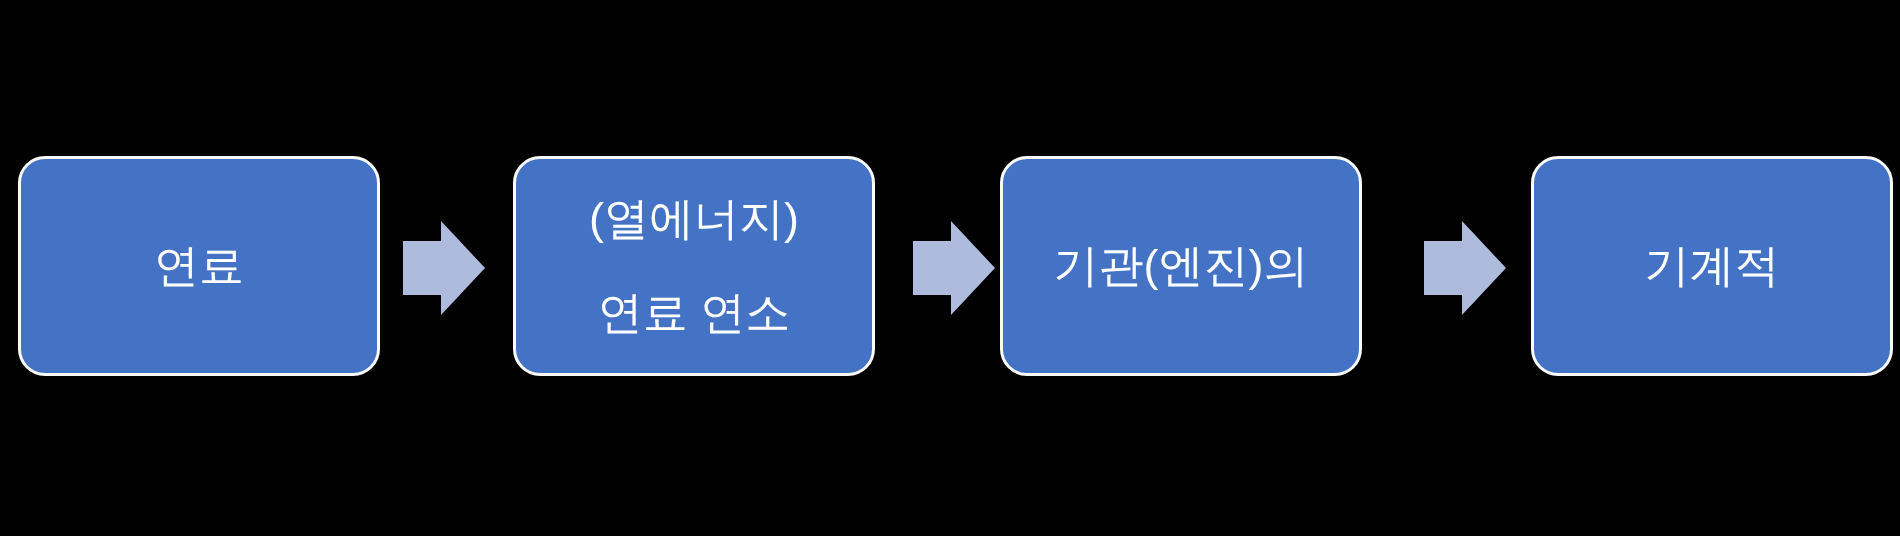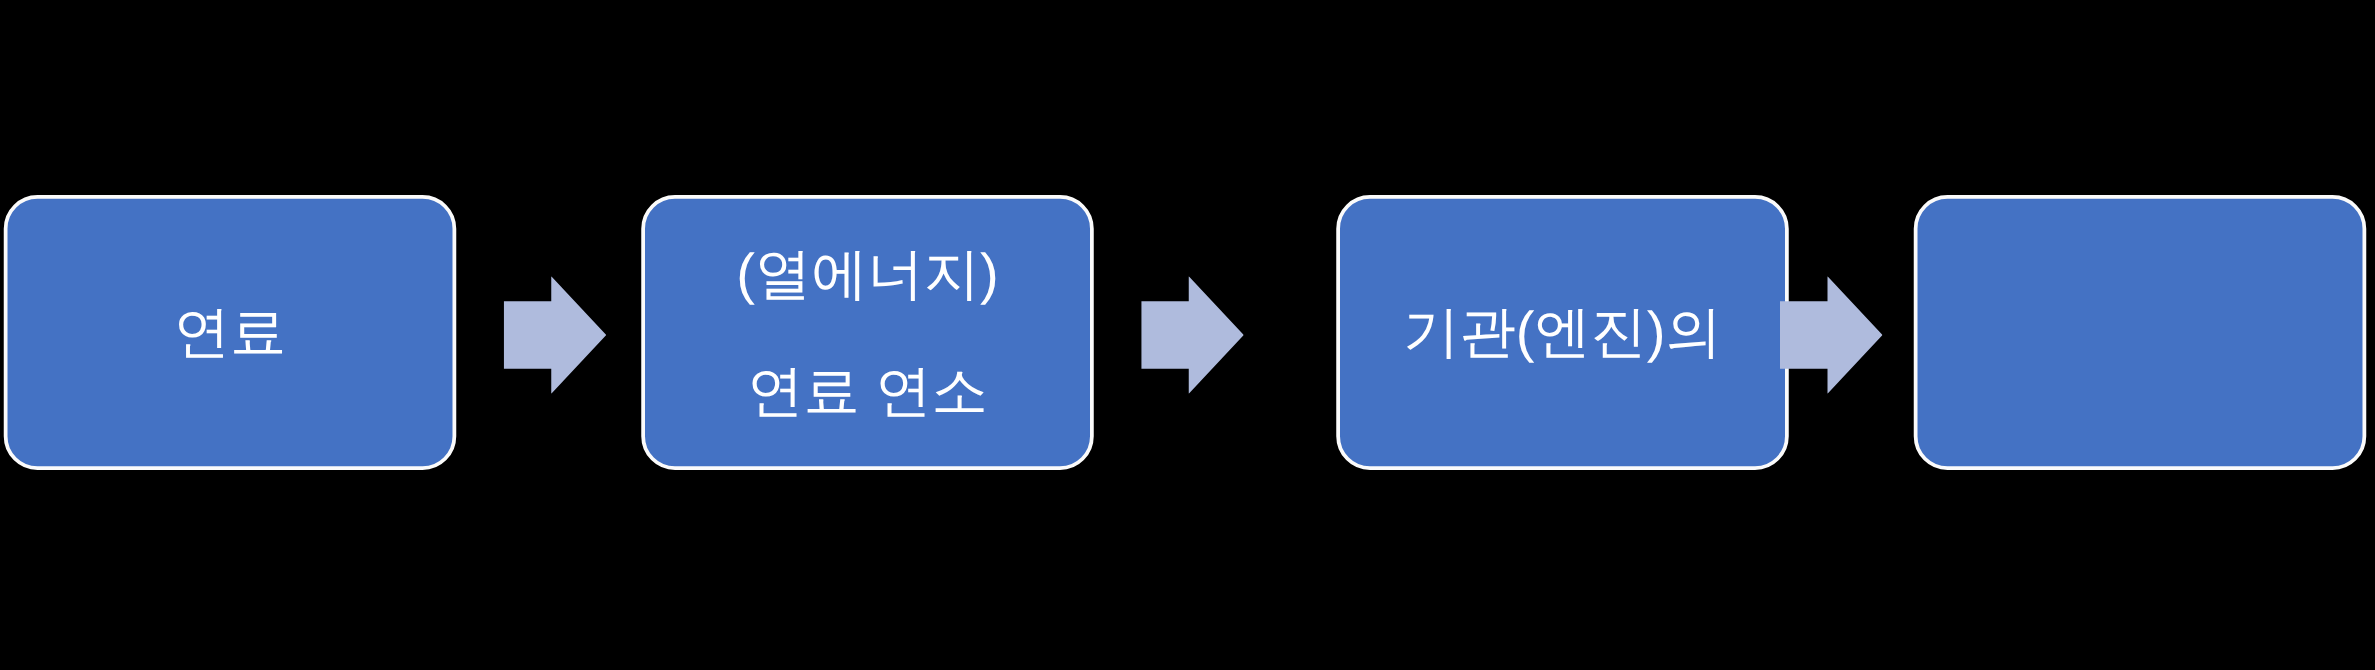--- a/index.html
+++ b/index.html
@@ -39,23 +39,23 @@
   }
   .arrow {
     position: absolute;
     top: 221px;
     width: 82px;
     height: 94px;
   }
   .arrow polygon {
     fill: #AFBBDD;
   }
-  .pos-box-1 { left: 3px; }
+  .pos-box-1 { left: 18px; }
   .pos-box-2 { left: 513px; }
-  .pos-box-3 { left: 1069px; }
+  .pos-box-3 { left: 1000px; }
   .pos-box-4 { left: 1531px; }
   .pos-arrow-1 { left: 403px; }
   .pos-arrow-2 { left: 913px; }
   .pos-arrow-3 { left: 1424px; }
 </style>
 </head>
 <body>
 
 <div class="canvas">
 
@@ -78,15 +78,16 @@
 
   <div class="box pos-box-3">
     <div class="line">기관(엔진)의</div>
   </div>
 
   <svg class="arrow pos-arrow-3" viewBox="0 0 82 94">
     <polygon points="0,20 38,20 38,0 82,47 38,94 38,74 0,74"></polygon>
   </svg>
 
   <div class="box pos-box-4">
+    <div class="line">기계적</div>
   </div>
 
 </div>
 
 </body></html>

